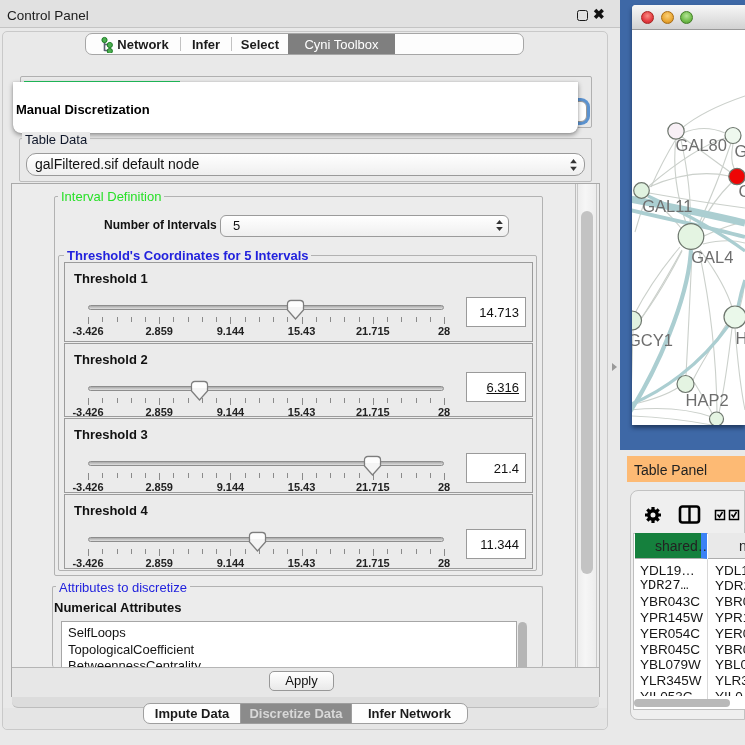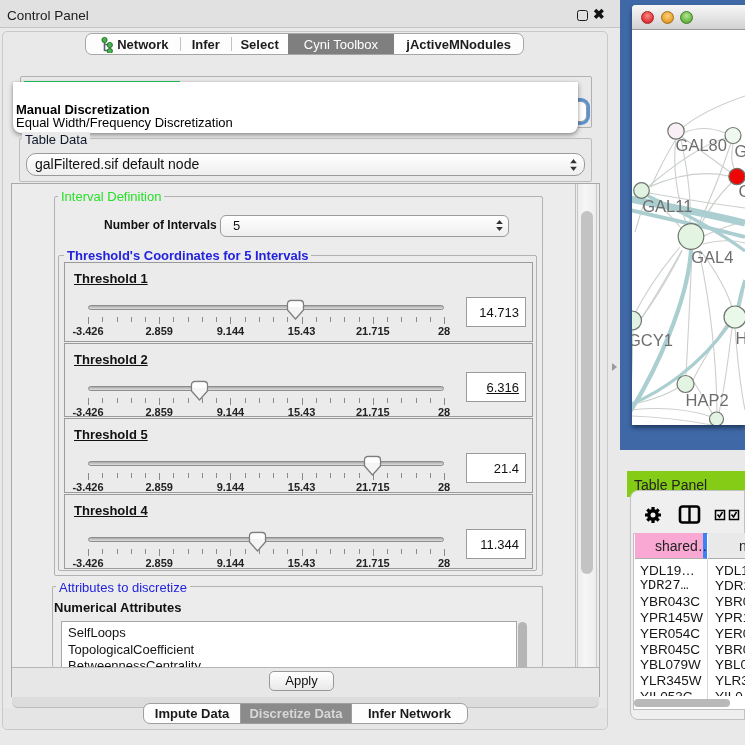--- a/index.html
+++ b/index.html
@@ -43,41 +43,41 @@
 #vsb-track { left:577px; top:184px; width:20px; height:512px; background:linear-gradient(90deg,#ededed,#f6f6f6 40%,#ededed); border-left:1px solid #c7c7c7; border-right:1px solid #c7c7c7; }
 #vsb-thumb { left:581px; top:211px; width:12px; height:363px; background:#c3c3c3; border-radius:6px; }
 #bottomstrip { left:12px; top:697px; width:587px; height:11px; background:#dcdcdc; border-bottom:1px solid #bdbdbd; border-radius:0 0 6px 6px; }
 #tabstrip { left:3px; top:708px; width:604px; height:21px; background:#e5e5e5; border-radius:0 0 5px 5px; }
 
 .gbox { position:absolute; border:1px solid #b2b2b2; border-radius:2px; }
 .glab { position:absolute; font-size:13px; padding:0 3px; background:#ececec; white-space:nowrap; }
 
 
 .throw { position:absolute; left:64px; width:469px; background:#ebebeb; border:1px solid #9b9b9b; }
-.thlab { position:absolute; left:9px; top:8px; font-size:13px; font-weight:bold; color:#111;text-decoration:underline; }
+.thlab { position:absolute; left:9px; top:8px; font-size:13px; font-weight:bold; color:#111; }
 .field { position:absolute; left:401px; width:60px; height:30px; background:#fff; border:1px solid #9a9a9a; font-size:13px; color:#111; text-align:right; padding:7px 6px 0 0; }
 
 
 #applyrow { left:12px; top:667px; width:587px; height:30px; background:#e7e7e7; border-top:1px solid #b5b5b5; }
 #applybtn { left:269px; top:671px; width:65px; height:20px; background:linear-gradient(#ffffff,#e9e9e9); border:1px solid #989898; border-radius:5px; font-size:13px; color:#111; text-align:center; line-height:18px; }
 #btabs { left:143px; top:703px; width:325px; height:21px; background:#fdfdfd; border:1px solid #9e9e9e; border-radius:7px; display:flex; overflow:hidden; }
 #btabs .tab { font-size:13px; font-weight:bold; color:#1b1b1b; display:flex; align-items:center; justify-content:center; }
 #btabs .sel { background:#8b8b8b; color:#d8d8d8; border-left:1px solid #9e9e9e; border-right:1px solid #9e9e9e; }
 
 
 #blue { left:620px; top:0; width:125px; height:450px; background:#3e68a6; }
 #netwin { left:632px; top:5px; width:113px; height:420px; background:#fff; border-radius:4px 0 0 0; box-shadow:0 3px 4px rgba(10,20,40,.55); }
 #nettitle { left:632px; top:5px; width:113px; height:25px; background:linear-gradient(#f7f7f7,#d2d2d2); border-bottom:1px solid #999; border-radius:4px 0 0 0; }
 .light { position:absolute; top:11px; width:13px; height:13px; border-radius:50%; }
 
-#tp-head { left:627px; top:456px; width:118px; height:26px; background:#84cc16;margin-top:15px; }
+#tp-head { left:627px; top:456px; width:118px; height:26px; background:#fdba74; }
 #tp-head .t { position:absolute; left:7px; top:6px; font-size:14px; color:#222; }
 #tp-box { left:630px; top:490px; width:115px; height:230px; background:#efefef; border:1px solid #c2c2c2; border-radius:8px 0 0 8px; }
 #tbl { left:633px; top:533px; width:112px; height:177px; background:#fff; border:1px solid #bfbfbf; border-right:none; }
-#tbl-h1 { left:635px; top:533px; width:72px; height:26px; padding-left:20px; background:#f9a8d4; border-right:4px solid #3b82f6; border-bottom:1px solid #adadad; font-size:14px; color:#222; text-align:center; line-height:26px; }
+#tbl-h1 { left:635px; top:533px; width:72px; height:26px; padding-left:20px; background:#15803d; border-right:6px solid #3b82f6; border-bottom:1px solid #adadad; font-size:14px; color:#222; text-align:center; line-height:26px; }
 #tbl-h2 { left:708px; top:533px; width:37px; height:26px; background:#e9e9e9; border-bottom:1px solid #adadad; font-size:14px; color:#222; padding-left:31px; line-height:26px; }
 #coldiv { left:707px; top:559px; width:1px; height:140px; background:#d8d8d8; }
 .r1 { position:absolute; left:640px; width:70px; font-size:13.5px; color:#161616; }
 .r2 { position:absolute; left:715px; width:35px; font-size:13.5px; color:#161616; overflow:hidden; }
 #hsb { left:634px; top:699px; width:96px; height:8px; background:#b9b9b9; border-radius:4px; }
 </style>
 </head>
 <body>
 
 <div class="abs" id="titlebar">
@@ -93,30 +93,28 @@
       <path d="M7.5 5v10 M7.5 8.5h4 M7.5 14.5h4" stroke="#5a6273" stroke-width="1.6" fill="none"></path>
       <circle cx="7.5" cy="4" r="2.6" fill="#4caf50" stroke="#1c7c26" stroke-width="1"></circle>
       <circle cx="12.8" cy="9" r="2.6" fill="#4caf50" stroke="#1c7c26" stroke-width="1"></circle>
       <circle cx="12.8" cy="15" r="2.6" fill="#4caf50" stroke="#1c7c26" stroke-width="1"></circle>
     </svg>Network</div>
   <div class="sep"></div>
   <div class="tab" style="width:50px;">Infer</div>
   <div class="sep"></div>
   <div class="tab" style="width:56px;">Select</div>
   <div class="tab sel" style="width:107px;">Cyni Toolbox</div>
-  <div class="tab" style="width:129px;">jActiveMNodules</div>
 </div>
 
 <div class="abs" id="gb-da"></div>
 <div class="abs" id="gb-da-lab">Discretization Algorithm</div>
 <div class="abs" id="da-combo"></div>
 
 <div class="abs" id="popup">
   <div class="l2">Manual Discretization</div>
-  <div class="l3">Equal Width/Frequency Discretization</div>
 </div>
 
 <div class="abs" id="gb-td"></div>
 <div class="abs" id="gb-td-lab">Table Data</div>
 <div class="abs" id="td-combo">galFiltered.sif default node
   <svg width="7" height="12" viewBox="0 0 7 12" style="position:absolute;right:7px;top:5px;">
     <path d="M3.5 0 L6.8 4.2 L0.2 4.2 Z" fill="#333"></path>
     <path d="M3.5 12 L6.8 7.8 L0.2 7.8 Z" fill="#333"></path>
   </svg>
 </div>
@@ -219,21 +217,21 @@
       <div style="position:absolute;left:211.6px;top:62px;width:50px;text-align:center;font-size:11px;font-weight:bold;color:#222;">15.43</div>
       <div style="position:absolute;left:282.8px;top:62px;width:50px;text-align:center;font-size:11px;font-weight:bold;color:#222;">21.715</div>
       <div style="position:absolute;left:354.0px;top:62px;width:50px;text-align:center;font-size:11px;font-weight:bold;color:#222;">28</div>
     <svg style="position:absolute;left:124.5px;top:36px;" width="19" height="22" viewBox="0 0 19 22">
       <path d="M1.5 5 Q1.5 1.5 5 1.5 L14 1.5 Q17.5 1.5 17.5 5 L17.5 11 L9.5 20 L1.5 11 Z" fill="#f4f4f4" stroke="#7d7d7d" stroke-width="1.3"></path>
       <path d="M2.5 5 Q2.5 2.5 5 2.5 L14 2.5 Q16.5 2.5 16.5 5 L16.5 8 L2.5 8 Z" fill="#fdfdfd"></path>
     </svg>
     <div class="field" style="top:28px;text-decoration:underline;">6.316</div>
   </div>
     <div class="throw" style="top:418px;height:75px;">
-    <div class="thlab">Threshold 5</div>
+    <div class="thlab">Threshold 3</div>
     <div style="position:absolute;left:23px;top:42px;width:356px;height:5px;border:1px solid #8d8d8d;border-radius:3px;background:linear-gradient(#a9a9a9,#e0e0e0);"></div>
     <div style="position:absolute;left:23.0px;top:54px;width:1px;height:7px;background:#8a8a8a;"></div>
       <div style="position:absolute;left:37.2px;top:54px;width:1px;height:5px;background:#8a8a8a;"></div>
       <div style="position:absolute;left:51.5px;top:54px;width:1px;height:5px;background:#8a8a8a;"></div>
       <div style="position:absolute;left:65.7px;top:54px;width:1px;height:5px;background:#8a8a8a;"></div>
       <div style="position:absolute;left:80.0px;top:54px;width:1px;height:5px;background:#8a8a8a;"></div>
       <div style="position:absolute;left:94.2px;top:54px;width:1px;height:7px;background:#8a8a8a;"></div>
       <div style="position:absolute;left:108.4px;top:54px;width:1px;height:5px;background:#8a8a8a;"></div>
       <div style="position:absolute;left:122.7px;top:54px;width:1px;height:5px;background:#8a8a8a;"></div>
       <div style="position:absolute;left:136.9px;top:54px;width:1px;height:5px;background:#8a8a8a;"></div>

